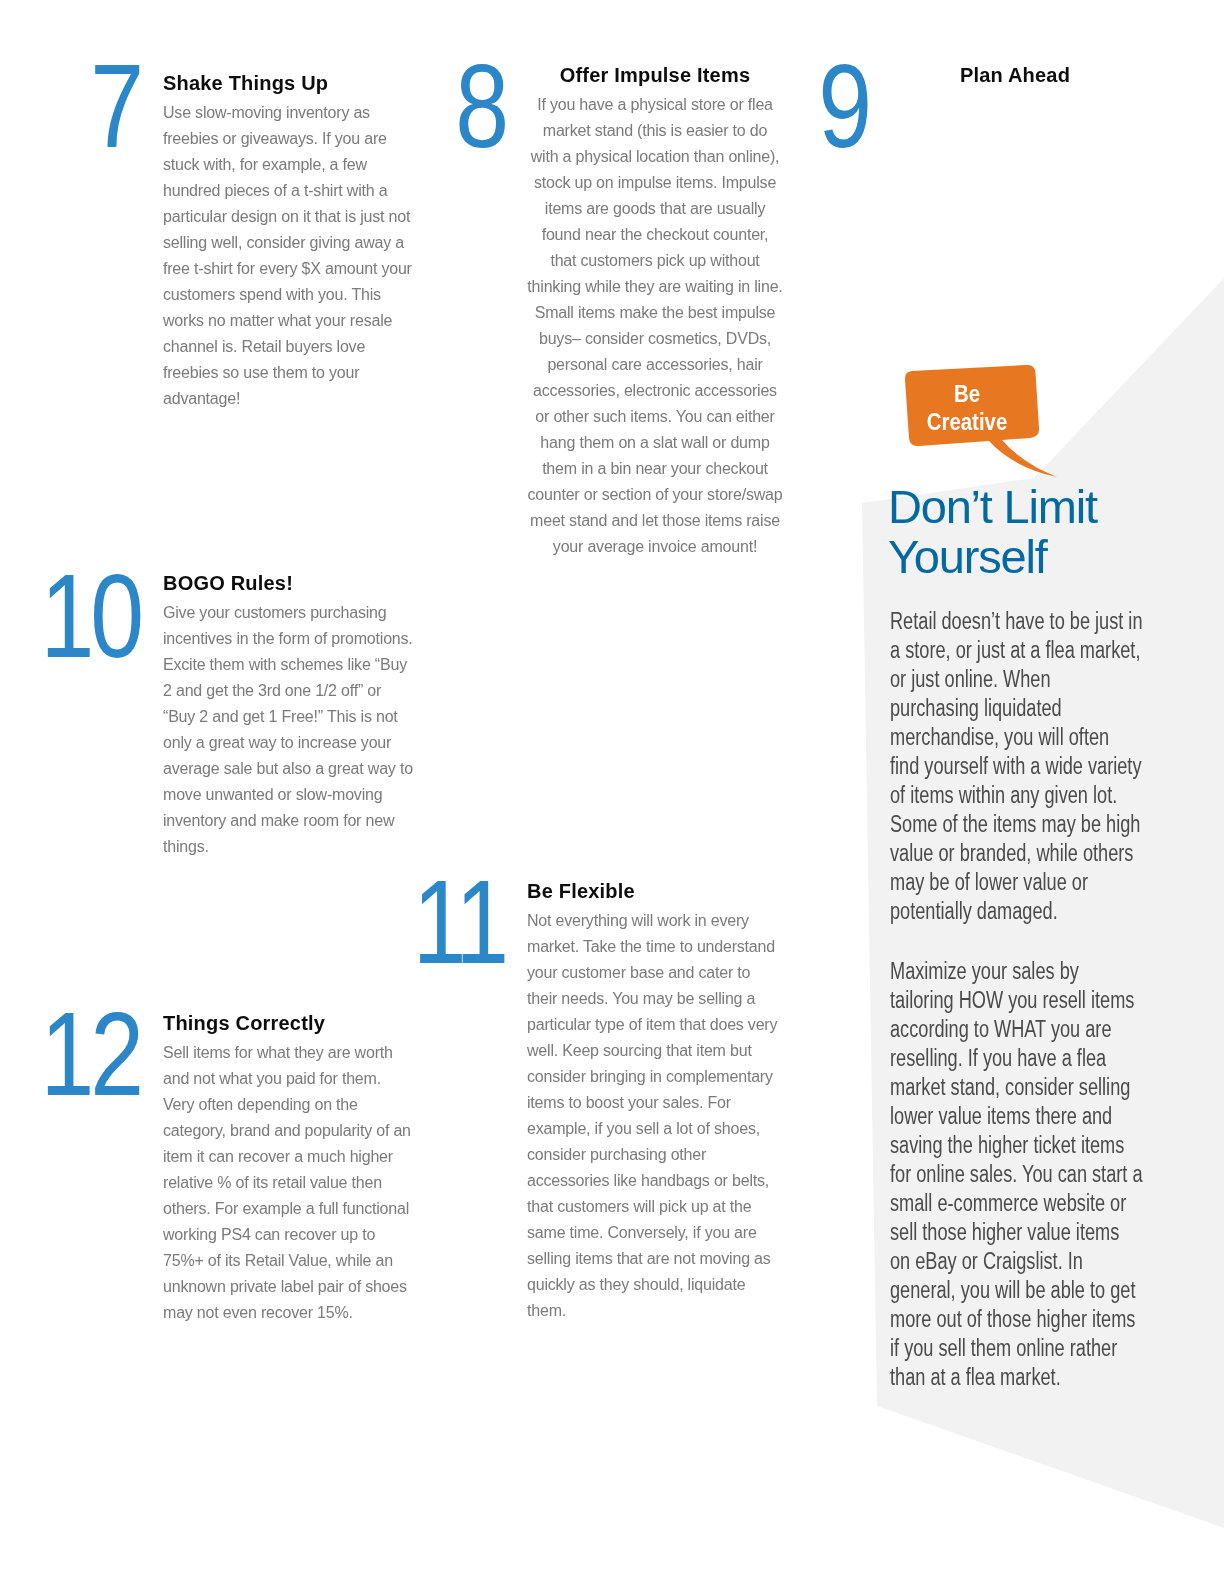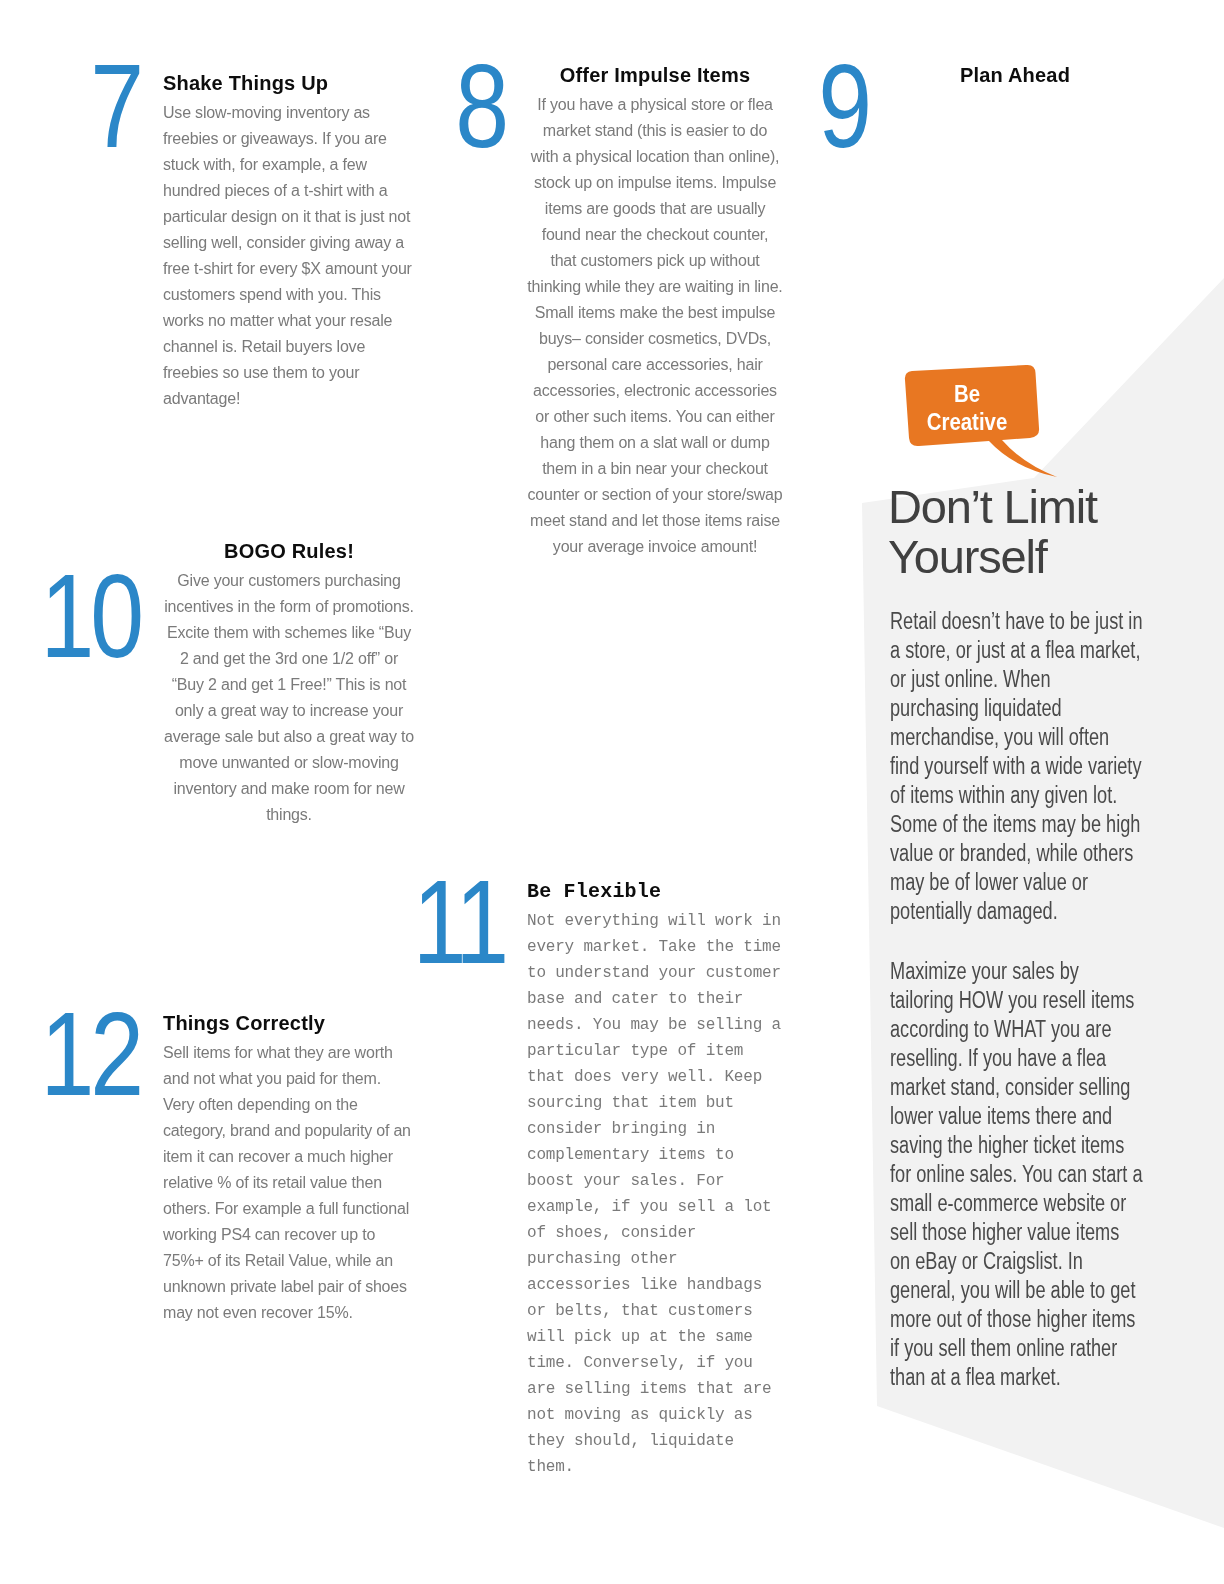--- a/index.html
+++ b/index.html
@@ -25,42 +25,42 @@
     margin:0;letter-spacing:-0.2px;
   }
   .callout-text{
     position:absolute;left:892px;top:380px;width:150px;z-index:3;
     color:#fff;font-weight:bold;text-align:center;
     font-size:24px;line-height:28px;
     transform:scaleX(0.85);transform-origin:center top;
   }
   .sidebar-heading{
     position:absolute;left:888px;top:482px;width:290px;z-index:2;
-    font-size:47px;line-height:50px;color:#404040;letter-spacing:-1.2px;
+    font-size:47px;line-height:50px;color:#0369a1;letter-spacing:-1.2px;
   }
   .sidebar-p{
     position:absolute;left:890px;width:320px;z-index:2;
     font-size:23px;line-height:29px;color:var(--sidebar-gray,#4a4a4a);
     transform:scaleX(0.79);transform-origin:left top;letter-spacing:0;
     margin:0;
   }
   .sidebar-p1{top:607px;}
   .sidebar-p2{top:957px;}
   
   .num-7 {left:0;   top:56px;   width:140px;}
   .num-8 {left:363px;top:56px;  width:142px;}
   .num-9 {left:722px;top:56px;  width:146px;}
   .num-10{left:0;   top:566px;  width:140px;}
   .num-11{left:363px;top:872px; width:142px;}
   .num-12{left:0;   top:1004px; width:140px;}
   .tip-7 {left:163px;top:56px;  width:252px;margin-top:16px;}
   .tip-8 {left:527px;top:64px;  width:256px;text-align:center;}
   .tip-9 {left:890px;top:64px;  width:250px;text-align:center;}
-  .tip-10{left:163px;top:540px; width:252px;text-align:center;}
-  .tip-11{left:527px;top:880px; width:256px;font-family:Liberation Mono, monospace;}
+  .tip-10{left:163px;top:572px; width:252px;}
+  .tip-11{left:527px;top:880px; width:256px;}
   .tip-12{left:163px;top:1012px;width:252px;}
 </style>
 </head>
 <body>
 
 <div class="page">
 
   <svg class="bg" viewBox="0 0 1224 1584" aria-hidden="true">
     <polygon points="1224,278 1034,478 862,503 877,1406 1224,1528" style="fill:var(--panel-gray,#f2f2f2)"></polygon>
     <path d="M 912 371

